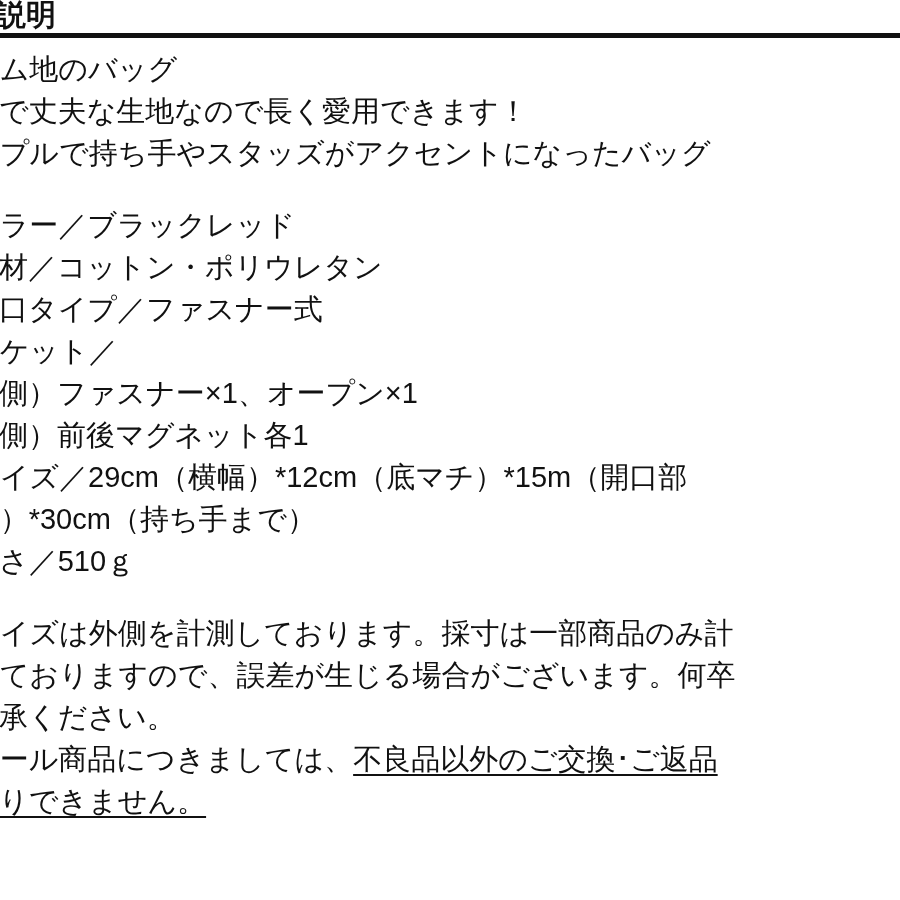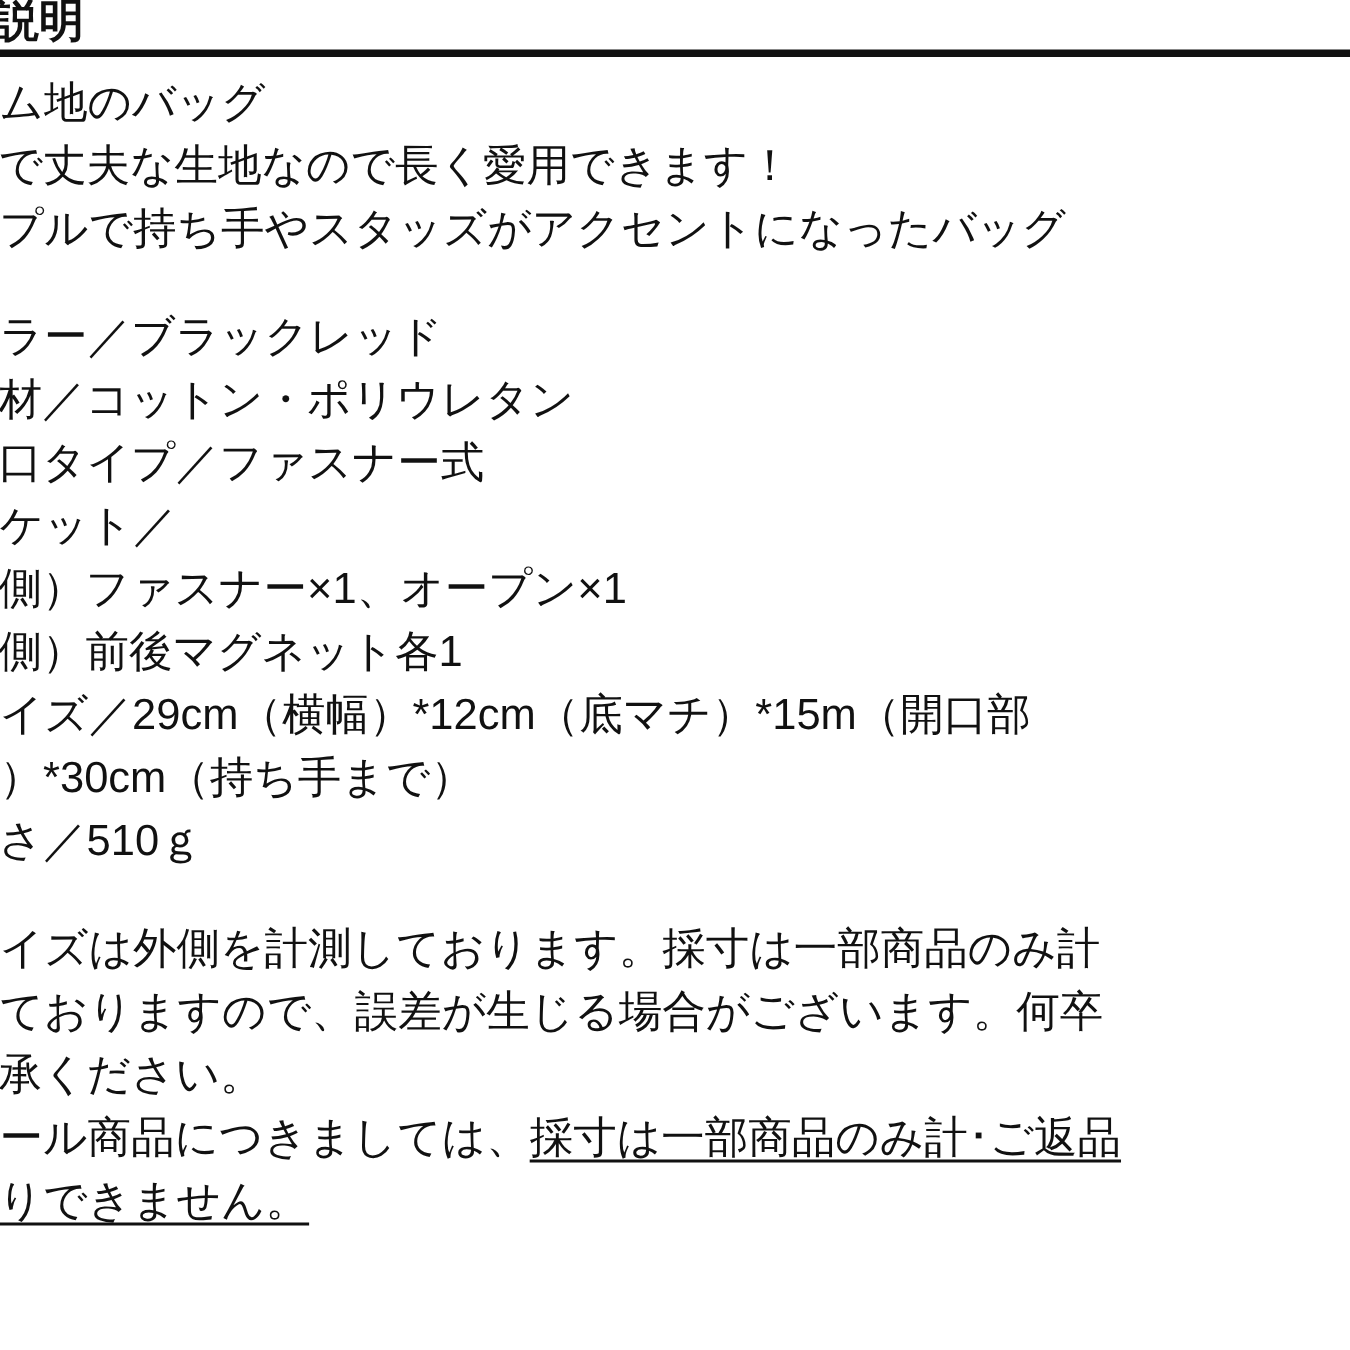--- a/index.html
+++ b/index.html
@@ -100,21 +100,21 @@
     <div class="line">で）*30cm（持ち手まで）</div>
     <div class="line">重さ／510ｇ</div>
 
     <div class="line blank spacer-block-2"></div>
 
     <div class="line">サイズは外側を計測しております。採寸は一部商品のみ計</div>
     <div class="line">しておりますので、誤差が生じる場合がございます。何卒</div>
     <div class="line">了承ください。</div>
 
     <div class="line">
-      <span>セール商品につきましては、</span><span class="underline">採寸は一部商品のみ計･ご返品</span>
+      <span>セール商品につきましては、</span><span class="underline">不良品以外のご交換･ご返品</span>
     </div>
     <div class="line">
       <span class="underline">承りできません。</span>
     </div>
 
   </div>
 
 </div>
 
 </body></html>

